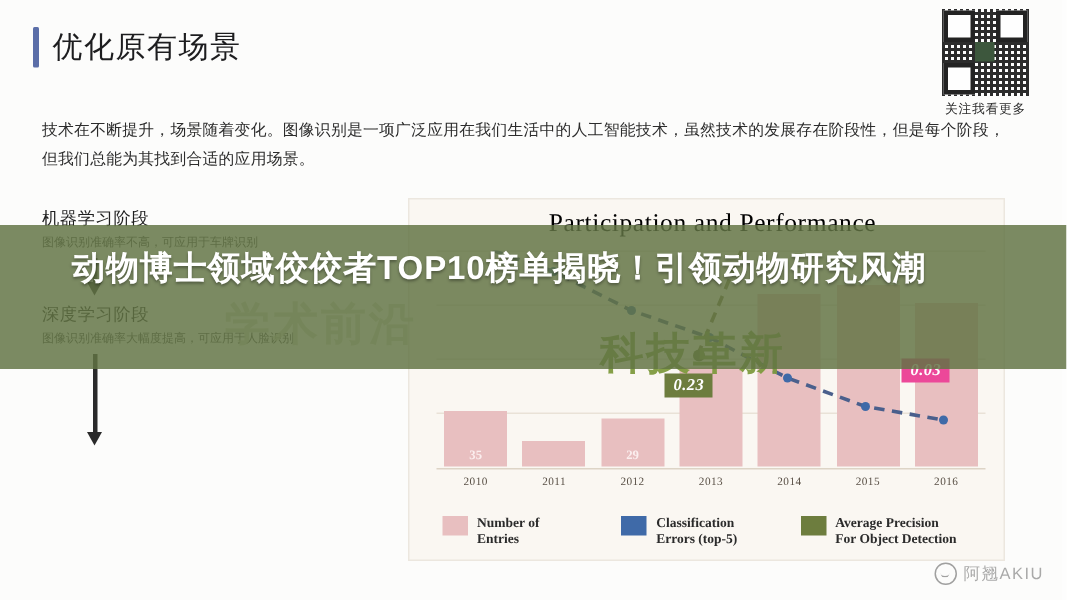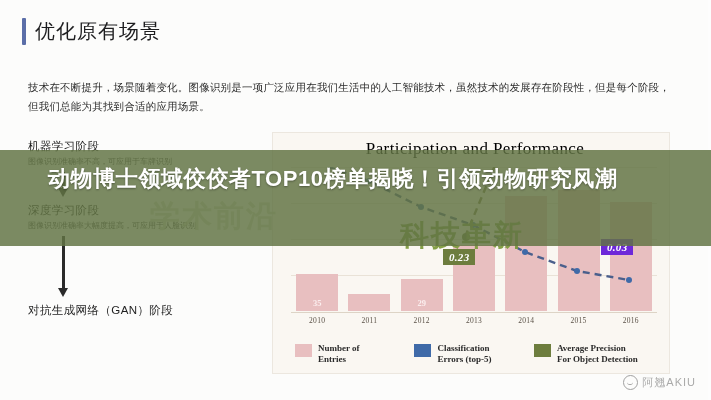--- a/index.html
+++ b/index.html
@@ -76,21 +76,21 @@
   .legend{position:absolute;left:22px;right:12px;bottom:8px;display:flex;}
   .lg{display:flex;align-items:flex-start;gap:6px;width:33%;margin-top:46px;}
   .sw{width:17px;height:13px;flex:none;margin-top:1px;}
   .lgt{font-family:"Liberation Serif","DejaVu Serif",serif;font-size:9px;color:#2b2b2b;
     font-weight:bold;line-height:11px;}
 
   
   .chip{position:absolute;font-family:"Liberation Serif","DejaVu Serif",serif;
     font-style:italic;font-weight:bold;font-size:11px;color:#fff;padding:2px 6px;letter-spacing:.3px;}
   .chip.green{background:#6d7d3e;}
-  .chip.blue{background:#6d28d9;}
+  .chip.blue{background:#ec4899;}
 
   .dot{position:absolute;width:6px;height:6px;border-radius:50%;}
   .dot.b{background:#3f6aa8;}
   .dot.g{background:#6d7d3e;}
 
   
   .wm{position:absolute;font-weight:bold;letter-spacing:2px;white-space:nowrap;}
   .wm1{left:150px;top:196px;font-size:30px;color:#cfd6bb;opacity:.75;}
   .wm2{left:400px;top:216px;font-size:29px;color:#7f9b3f;opacity:.95;}
 
@@ -112,20 +112,27 @@
 <body>
 
 <div id="page">
   <div class="slide">
 
     <div class="head">
       <div class="bar"></div>
       <div class="title">优化原有场景</div>
     </div>
 
+    <div class="qrwrap">
+      <div class="qr">
+          <i></i>
+          <em></em>
+        </div>
+      <div class="qrtxt">关注我看更多</div>
+    </div>
 
     <div class="para">技术在不断提升，场景随着变化。图像识别是一项广泛应用在我们生活中的人工智能技术，虽然技术的发展存在阶段性，但是每个阶段，但我们总能为其找到合适的应用场景。</div>
 
     <div class="flow">
 
       <div class="stage">
         <div class="st">机器学习阶段</div>
         <div class="sd">图像识别准确率不高，可应用于车牌识别</div>
       </div>
 
@@ -138,21 +145,20 @@
         <div class="st">深度学习阶段</div>
         <div class="sd">图像识别准确率大幅度提高，可应用于人脸识别</div>
       </div>
 
       <div class="arrow" style="height:62px;">
         <div class="shaft" style="height:54px;"></div>
           <div class="head2" style="top:52px;"></div>
       </div>
 
       <div class="stage">
-        <div class="st">对抗生成网络（GAN）阶段</div>
       </div>
     </div>
 
     <div class="chart">
       <div class="ctitle">Participation and Performance</div>
 
       <div class="plot">
         <div class="gridline" style="top:0;"></div>
         <div class="gridline" style="top:25%;"></div>
         <div class="gridline" style="top:50%;"></div>

